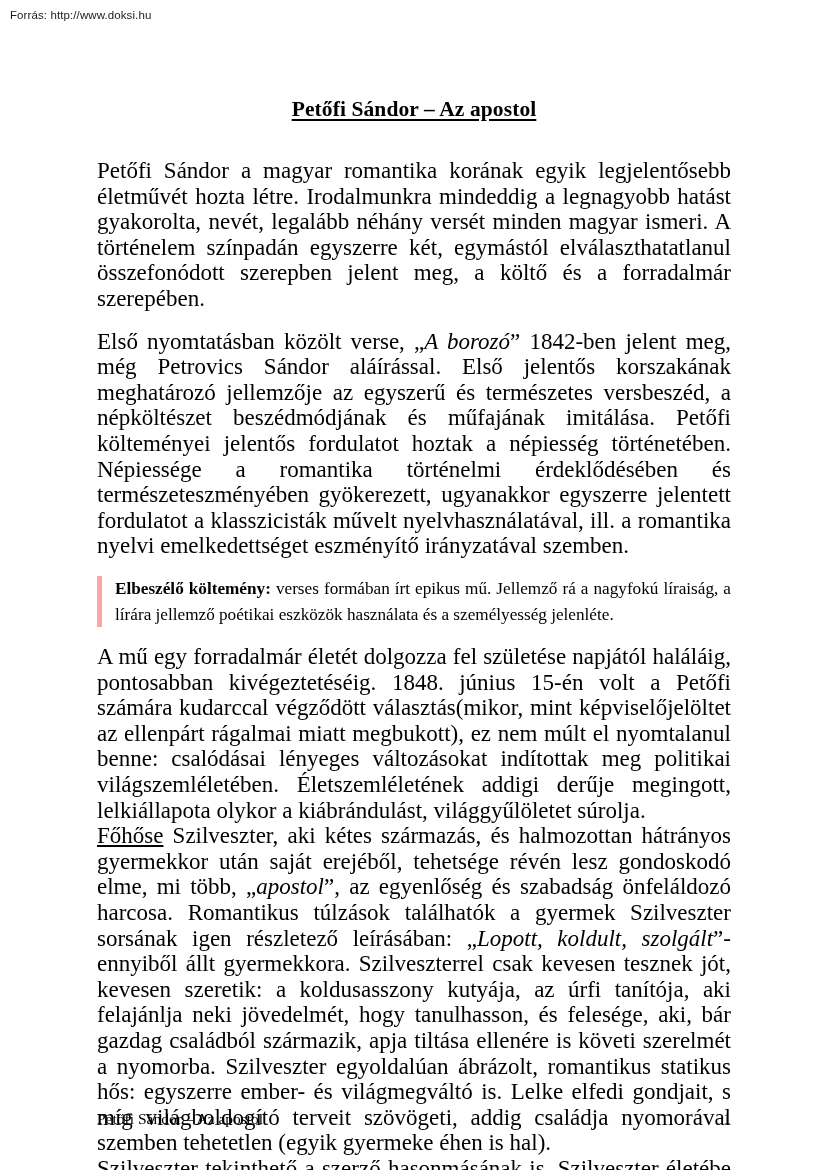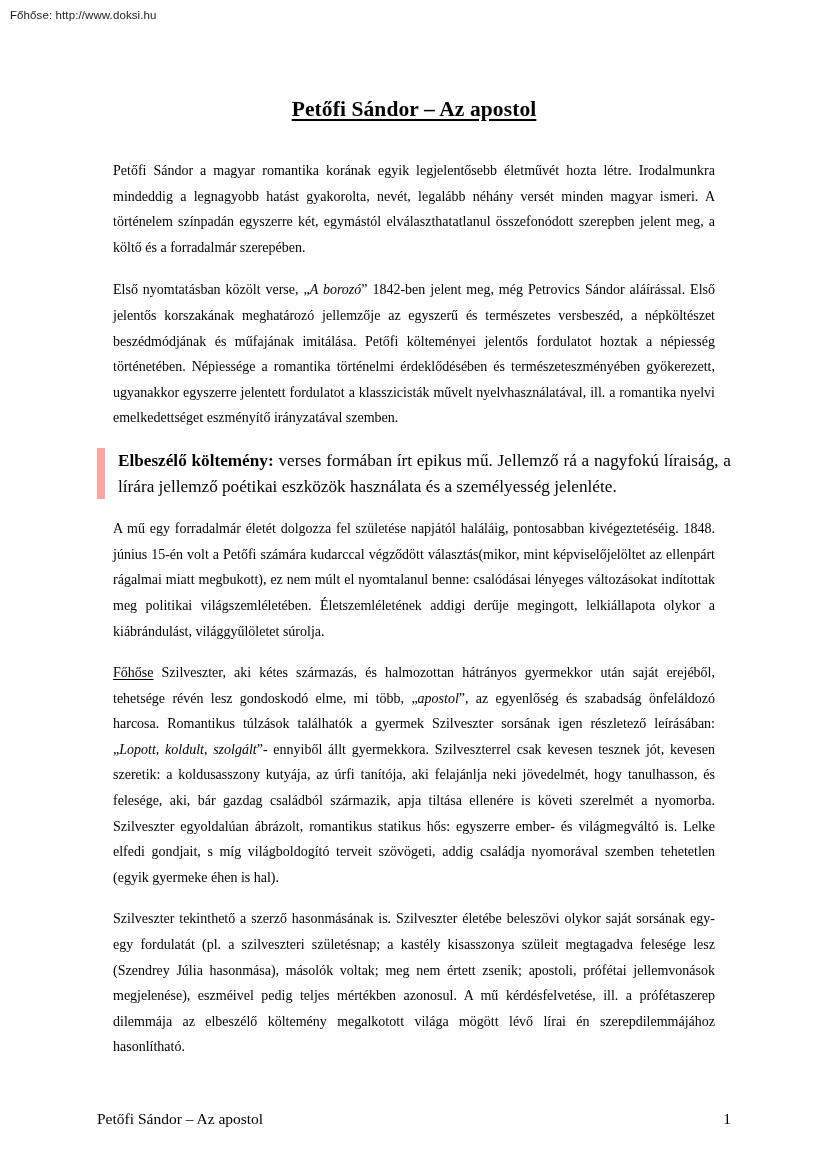--- a/index.html
+++ b/index.html
@@ -47,37 +47,37 @@
     font-size: 21.5px;
     line-height: 26px;
     font-weight: bold;
     text-align: center;
     text-decoration: underline;
     text-underline-offset: 3px;
     letter-spacing: 0.1px;
   }
 
   p.para {
-    margin: 16px;
-    font-size: 14px;
+    margin: 0;
+    font-size: 23px;
     line-height: 25.6px;
     text-align: justify;
     text-justify: inter-word;
     hyphens: none;
   }
 
   p.gap-before {
     margin-top: 17px;
   }
 
   
   .callout {
     margin: 17px 0 17px 0;
     padding-left: 13px;
-    border-left: 8px solid #fca5a5;
+    border-left: 5px solid #fca5a5;
     font-size: 17.2px;
     line-height: 25.6px;
     text-align: justify;
   }
   .callout b { font-weight: bold; }
 
   i { }
   u { text-decoration: underline; text-underline-offset: 2px; }
 
   
@@ -92,21 +92,21 @@
     font-size: 15.5px;
     line-height: 19px;
   }
   .footer-page { font-size: 15.5px; }
 </style>
 </head>
 <body>
 
 <div class="page">
 
-  <div class="source-stamp">Főhőse: http://www.doksi.hu</div>
+  <div class="source-stamp">Forrás: http://www.doksi.hu</div>
 
   <div class="content">
 
     <h1 class="doc-title">Petőfi Sándor – Az apostol</h1>
 
     <p class="para"><span>Petőfi Sándor a magyar romantika korának egyik legjelentősebb életművét hozta létre. Irodalmunkra mindeddig a legnagyobb hatást gyakorolta, nevét, legalább néhány versét minden magyar ismeri. A történelem színpadán egyszerre két, egymástól elválaszthatatlanul összefonódott szerepben jelent meg, a költő és a forradalmár szerepében.</span></p>
 
     <p class="para gap-before"><span>Első nyomtatásban közölt verse, „</span><i>A borozó</i><span>” 1842-ben jelent meg, még Petrovics Sándor aláírással. Első jelentős korszakának meghatározó jellemzője az egyszerű és természetes versbeszéd, a népköltészet beszédmódjának és műfajának imitálása. Petőfi költeményei jelentős fordulatot hoztak a népiesség történetében. Népiessége a romantika történelmi érdeklődésében és természeteszményében gyökerezett, ugyanakkor egyszerre jelentett fordulatot a klasszicisták művelt nyelvhasználatával, ill. a romantika nyelvi emelkedettséget eszményítő irányzatával szemben.</span></p>
 
 

